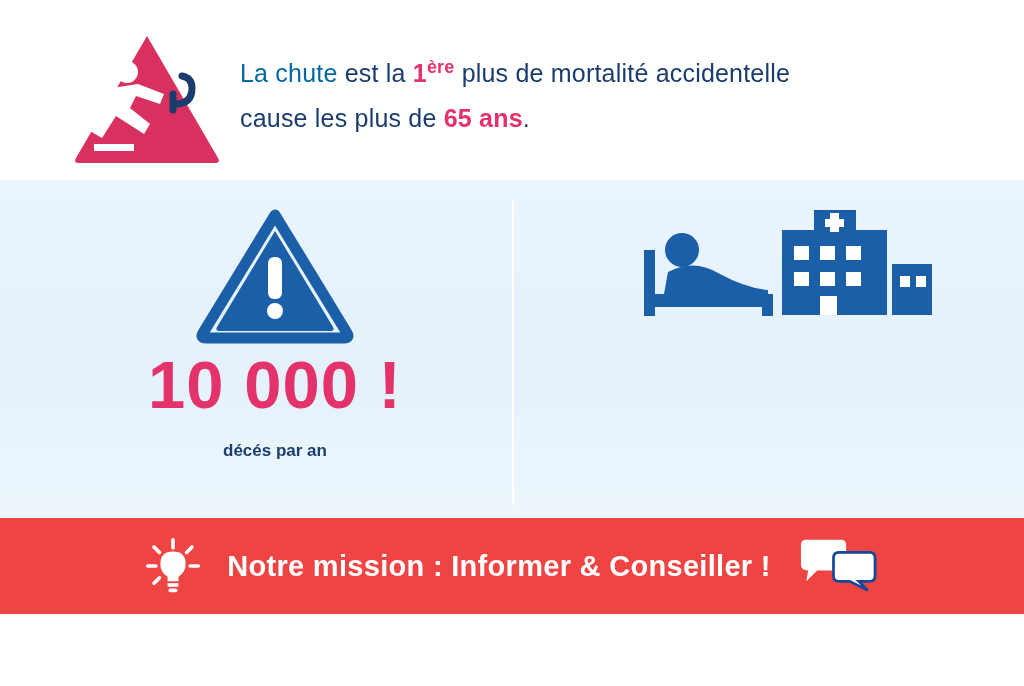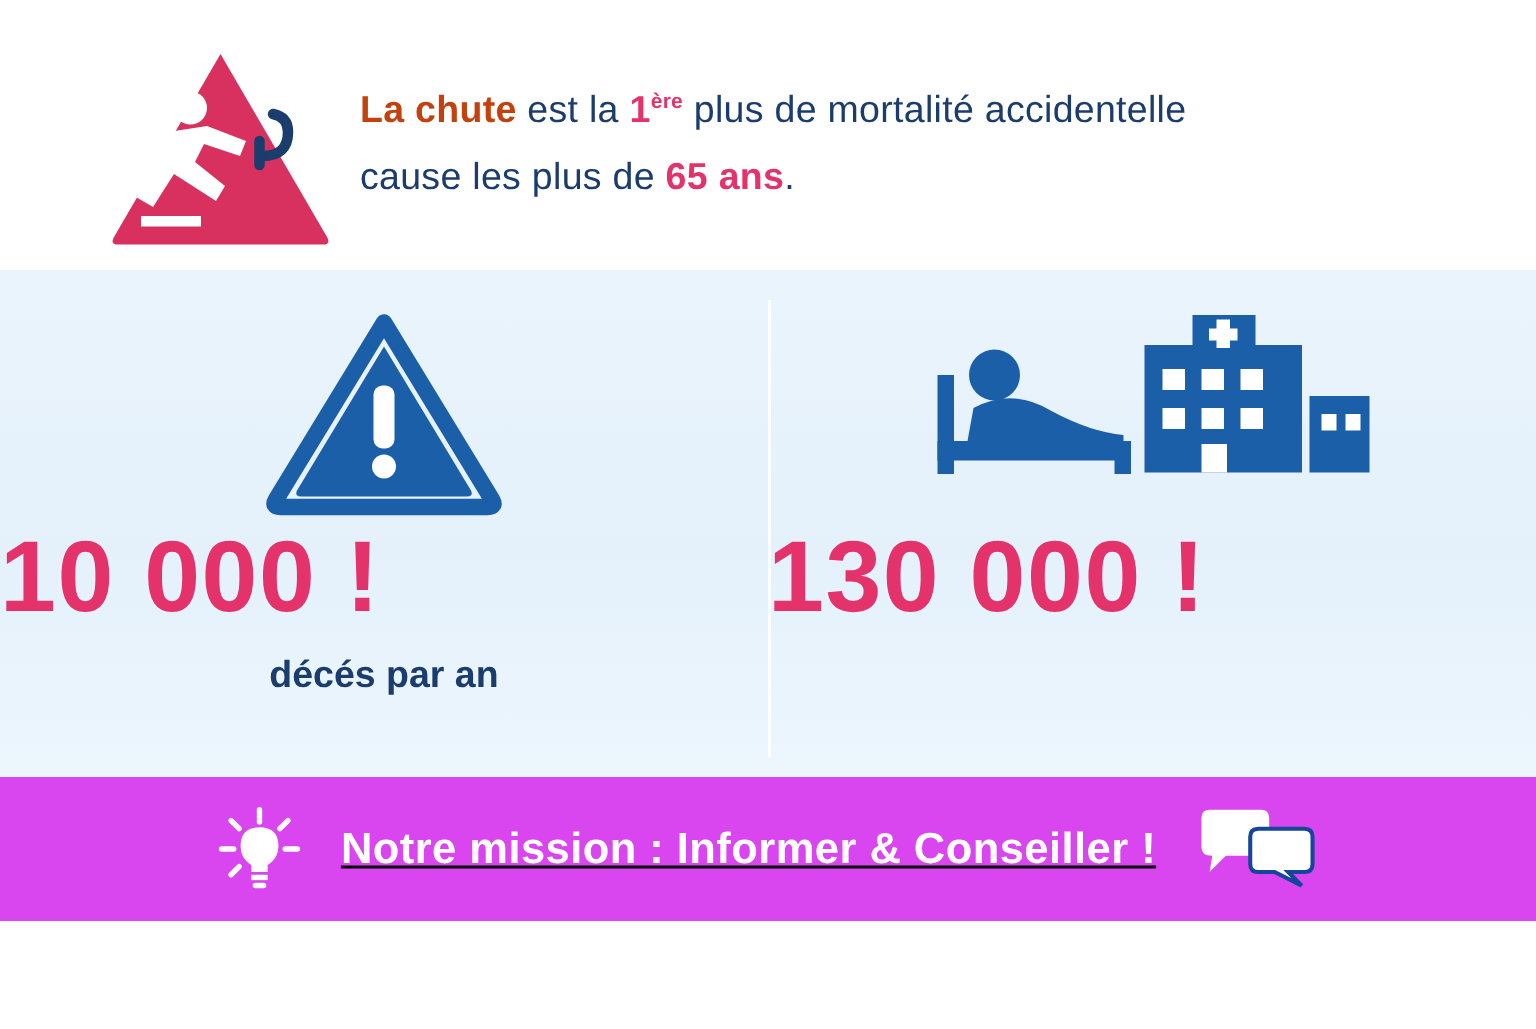--- a/index.html
+++ b/index.html
@@ -44,25 +44,25 @@
     color: #1b3d6d;
     font-size: 25px;
     line-height: 45px;
     letter-spacing: 0.2px;
   }
   .hl-pink {
     color: #e4326a;
     font-weight: bold;
   }
   .hl-navy-bold {
-    color: #c2410c;
-    font-weight: bold;
+    color: #0369a1;
+    font-weight: normal;
   }
   .sup {
-    font-size: 14px;
+    font-size: 18px;
     vertical-align: super;
     text-align: center;
   }
 
   
   .stats-band {
     position: absolute;
     left: 0;
     top: 180px;
     width: 1024px;
@@ -78,20 +78,22 @@
     background: #ffffff;
     opacity: 0.95;
   }
   .stat {
     position: absolute;
     top: 180px;
     width: 512px;
     height: 338px;
     display: flex;
     flex-direction: column;
+    align-items: center;
+    padding-left: 19px;
   }
   .stat-left  { left: 0; }
   .stat-right { left: 512px; }
 
   .stat-icon {
     height: 145px;
     margin-top: 22px;
     display: flex;
     align-items: center;
     justify-content: center;
@@ -99,39 +101,38 @@
   .stat-number {
     color: #e4326a;
     font-size: 67px;
     font-weight: bold;
     line-height: 1;
     margin-top: 4px;
     letter-spacing: 1px;
   }
   .stat-caption {
     color: #1b3d6d;
-    font-size: 25px;
+    font-size: 17px;
     line-height: 33px;
     text-align: center;
     margin-top: 16px;
   }
   .cap-bold { font-weight: bold; }
 
   
   .mission-bar {
     position: absolute;
     left: 0;
     top: 518px;
     width: 1024px;
     height: 96px;
-    background: #d946ef;
+    background: #ef4444;
     display: flex;
     align-items: center;
     justify-content: center;
-    text-decoration: underline;
   }
   .mission-text {
     color: #ffffff;
     font-size: 29px;
     font-weight: bold;
     letter-spacing: 0.3px;
     margin: 0 26px;
   }
   .bulb-icon, .chat-icon {
     display: flex;
@@ -208,21 +209,20 @@
         <rect x="258" y="74" width="10" height="11" fill="#ffffff"></rect>
         <rect x="274" y="74" width="10" height="11" fill="#ffffff"></rect>
 
         <rect x="2" y="48" width="11" height="66" fill="#1b5fa8"></rect>
         <rect x="2" y="92" width="128" height="13" fill="#1b5fa8"></rect>
         <rect x="120" y="92" width="11" height="22" fill="#1b5fa8"></rect>
         <circle cx="40" cy="48" r="17" fill="#1b5fa8"></circle>
         <path d="M26 70 Q52 56 78 72 Q104 86 126 88 L126 92 L22 92 Z" fill="#1b5fa8"></path>
       </svg>
     </div>
-    <div class="stat-number">130 000 !</div>
   </div>
 
   <div class="mission-bar">
     <span class="bulb-icon">
       <svg viewBox="0 0 62 62" width="56" height="56" aria-hidden="true">
         <g stroke="#ffffff" stroke-width="4" stroke-linecap="round">
           <line x1="31" y1="2" x2="31" y2="11"></line>
           <line x1="10" y1="10" x2="16" y2="16"></line>
           <line x1="52" y1="10" x2="46" y2="16"></line>
           <line x1="3" y1="31" x2="12" y2="31"></line>

